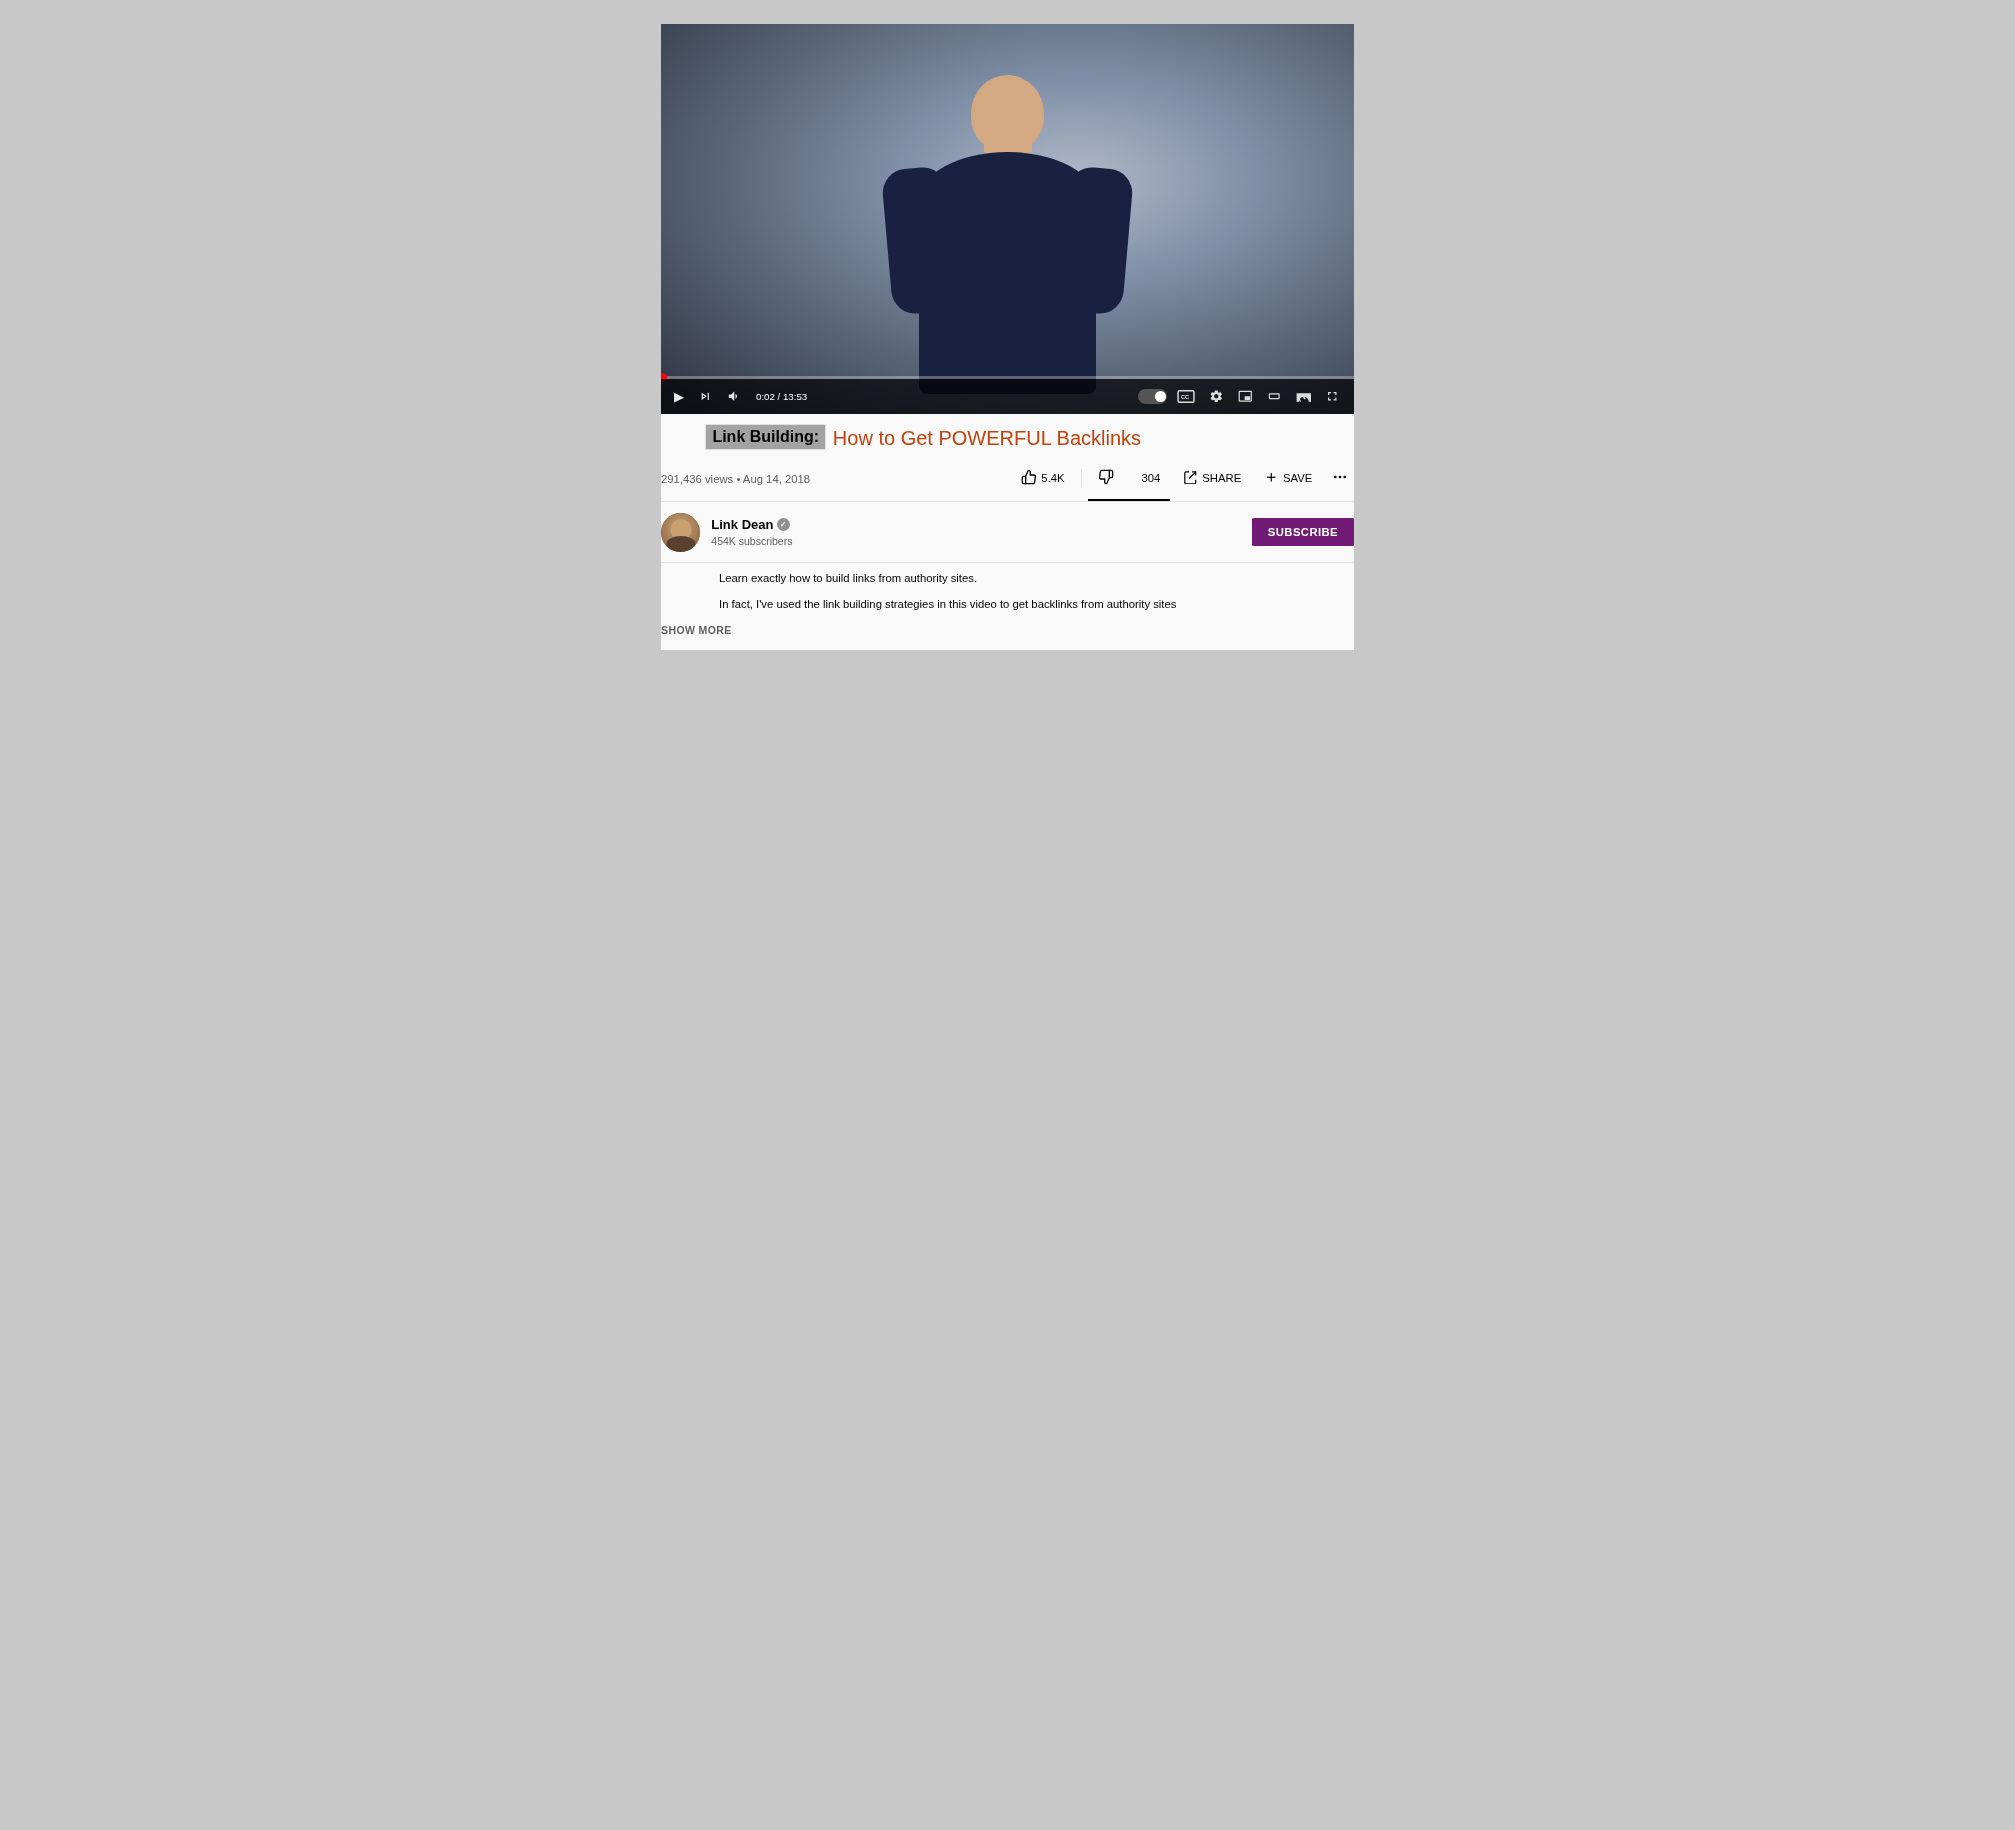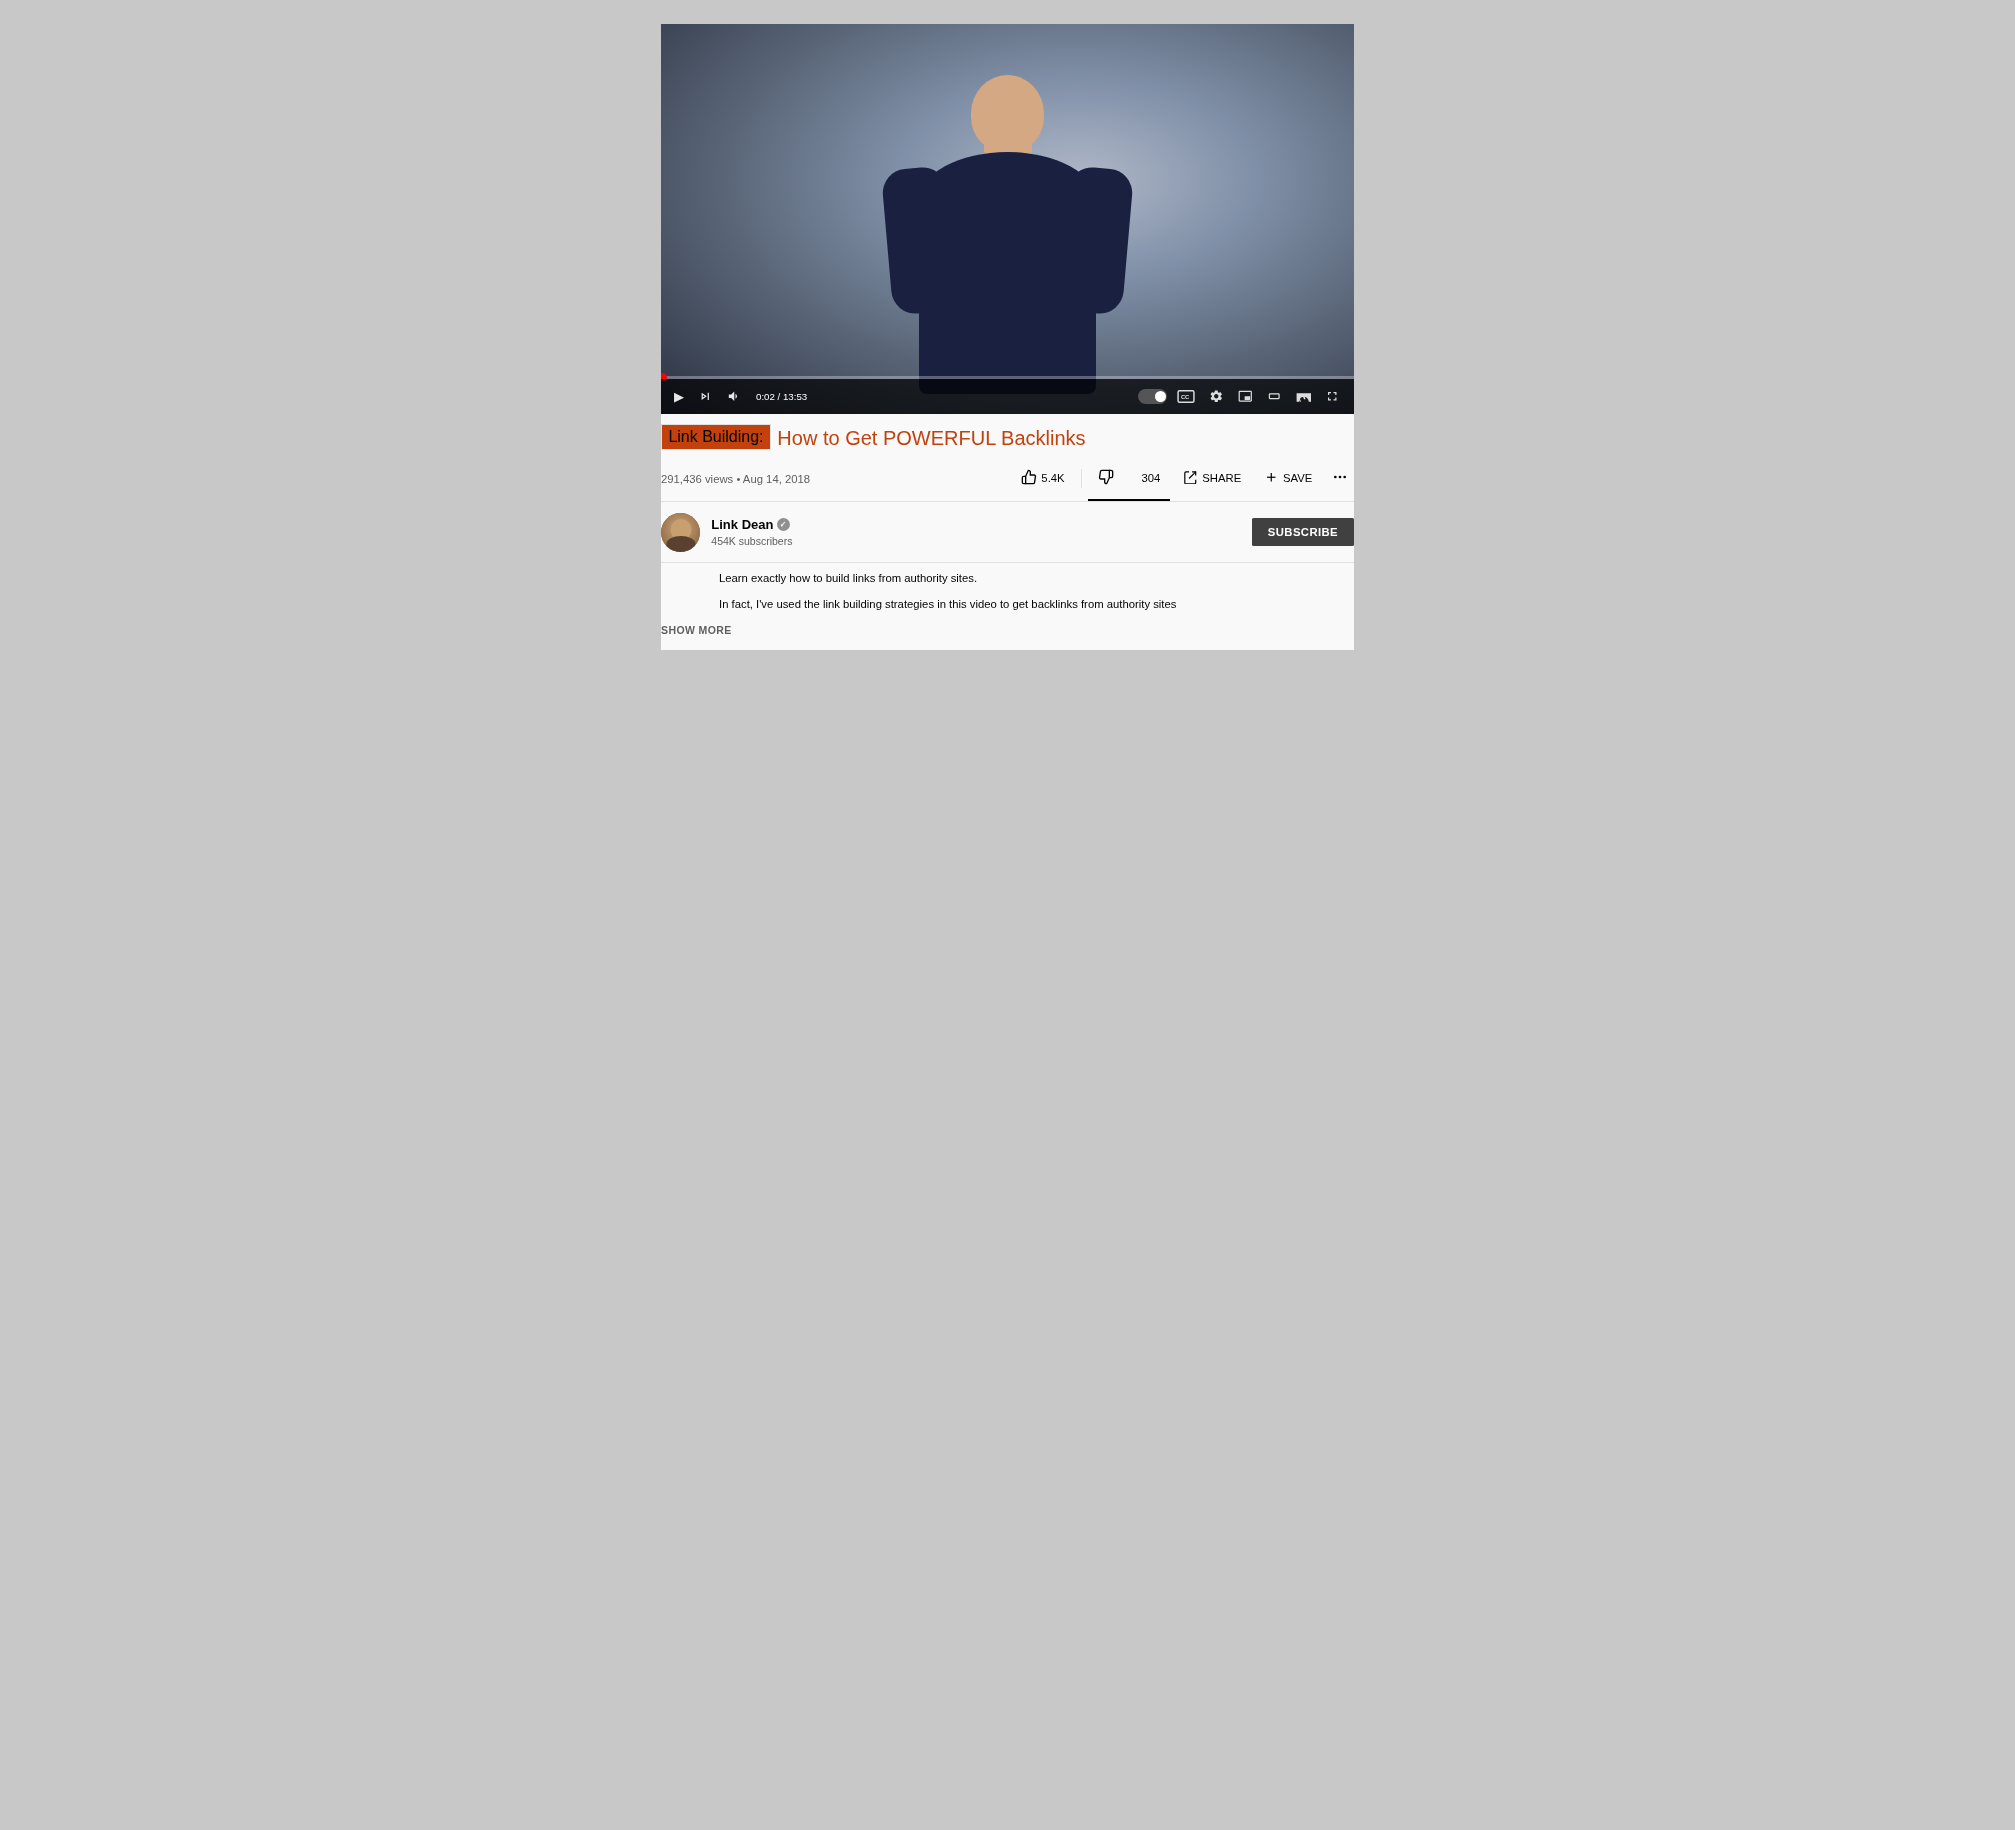--- a/index.html
+++ b/index.html
@@ -192,28 +192,29 @@
     .video-info {
       padding: 9.7px 0 0 0;
       background: #f9f9f9;
     }
     .video-title-row {
       display: flex;
       align-items: flex-start;
       padding: 0 0 6.4px 0;
     }
     .video-title-highlight {
-      background: #c2410c;
+      background: #a3a3a3;
       border: 0.8px solid #e0e0e0;
       padding: 3.2px 6.4px;
       font-size: 16px;
-      font-weight: 400;
+      font-weight: 700;
       color: #030303;
       white-space: nowrap;
       margin-right: 0;
+      margin-left: 44px;
     }
     .video-title-rest {
       font-size: 20px;
       font-weight: 400;
       color: #c2410c;
       padding: 3.2px 6.4px;
     }
 
     
     .video-stats-row {
@@ -347,21 +348,21 @@
       justify-content: center;
       font-size: 8px;
       color: white;
     }
     .subscriber-count {
       font-size: 10.5px;
       color: #606060;
       margin-top: 3px;
     }
     .subscribe-btn {
-      background: #404040;
+      background: #701a75;
       color: white;
       border: none;
       padding: 8px 16px;
       font-size: 11.3px;
       font-weight: 700;
       border-radius: 1.6px;
       cursor: pointer;
       letter-spacing: 0.4px;
     }
 

